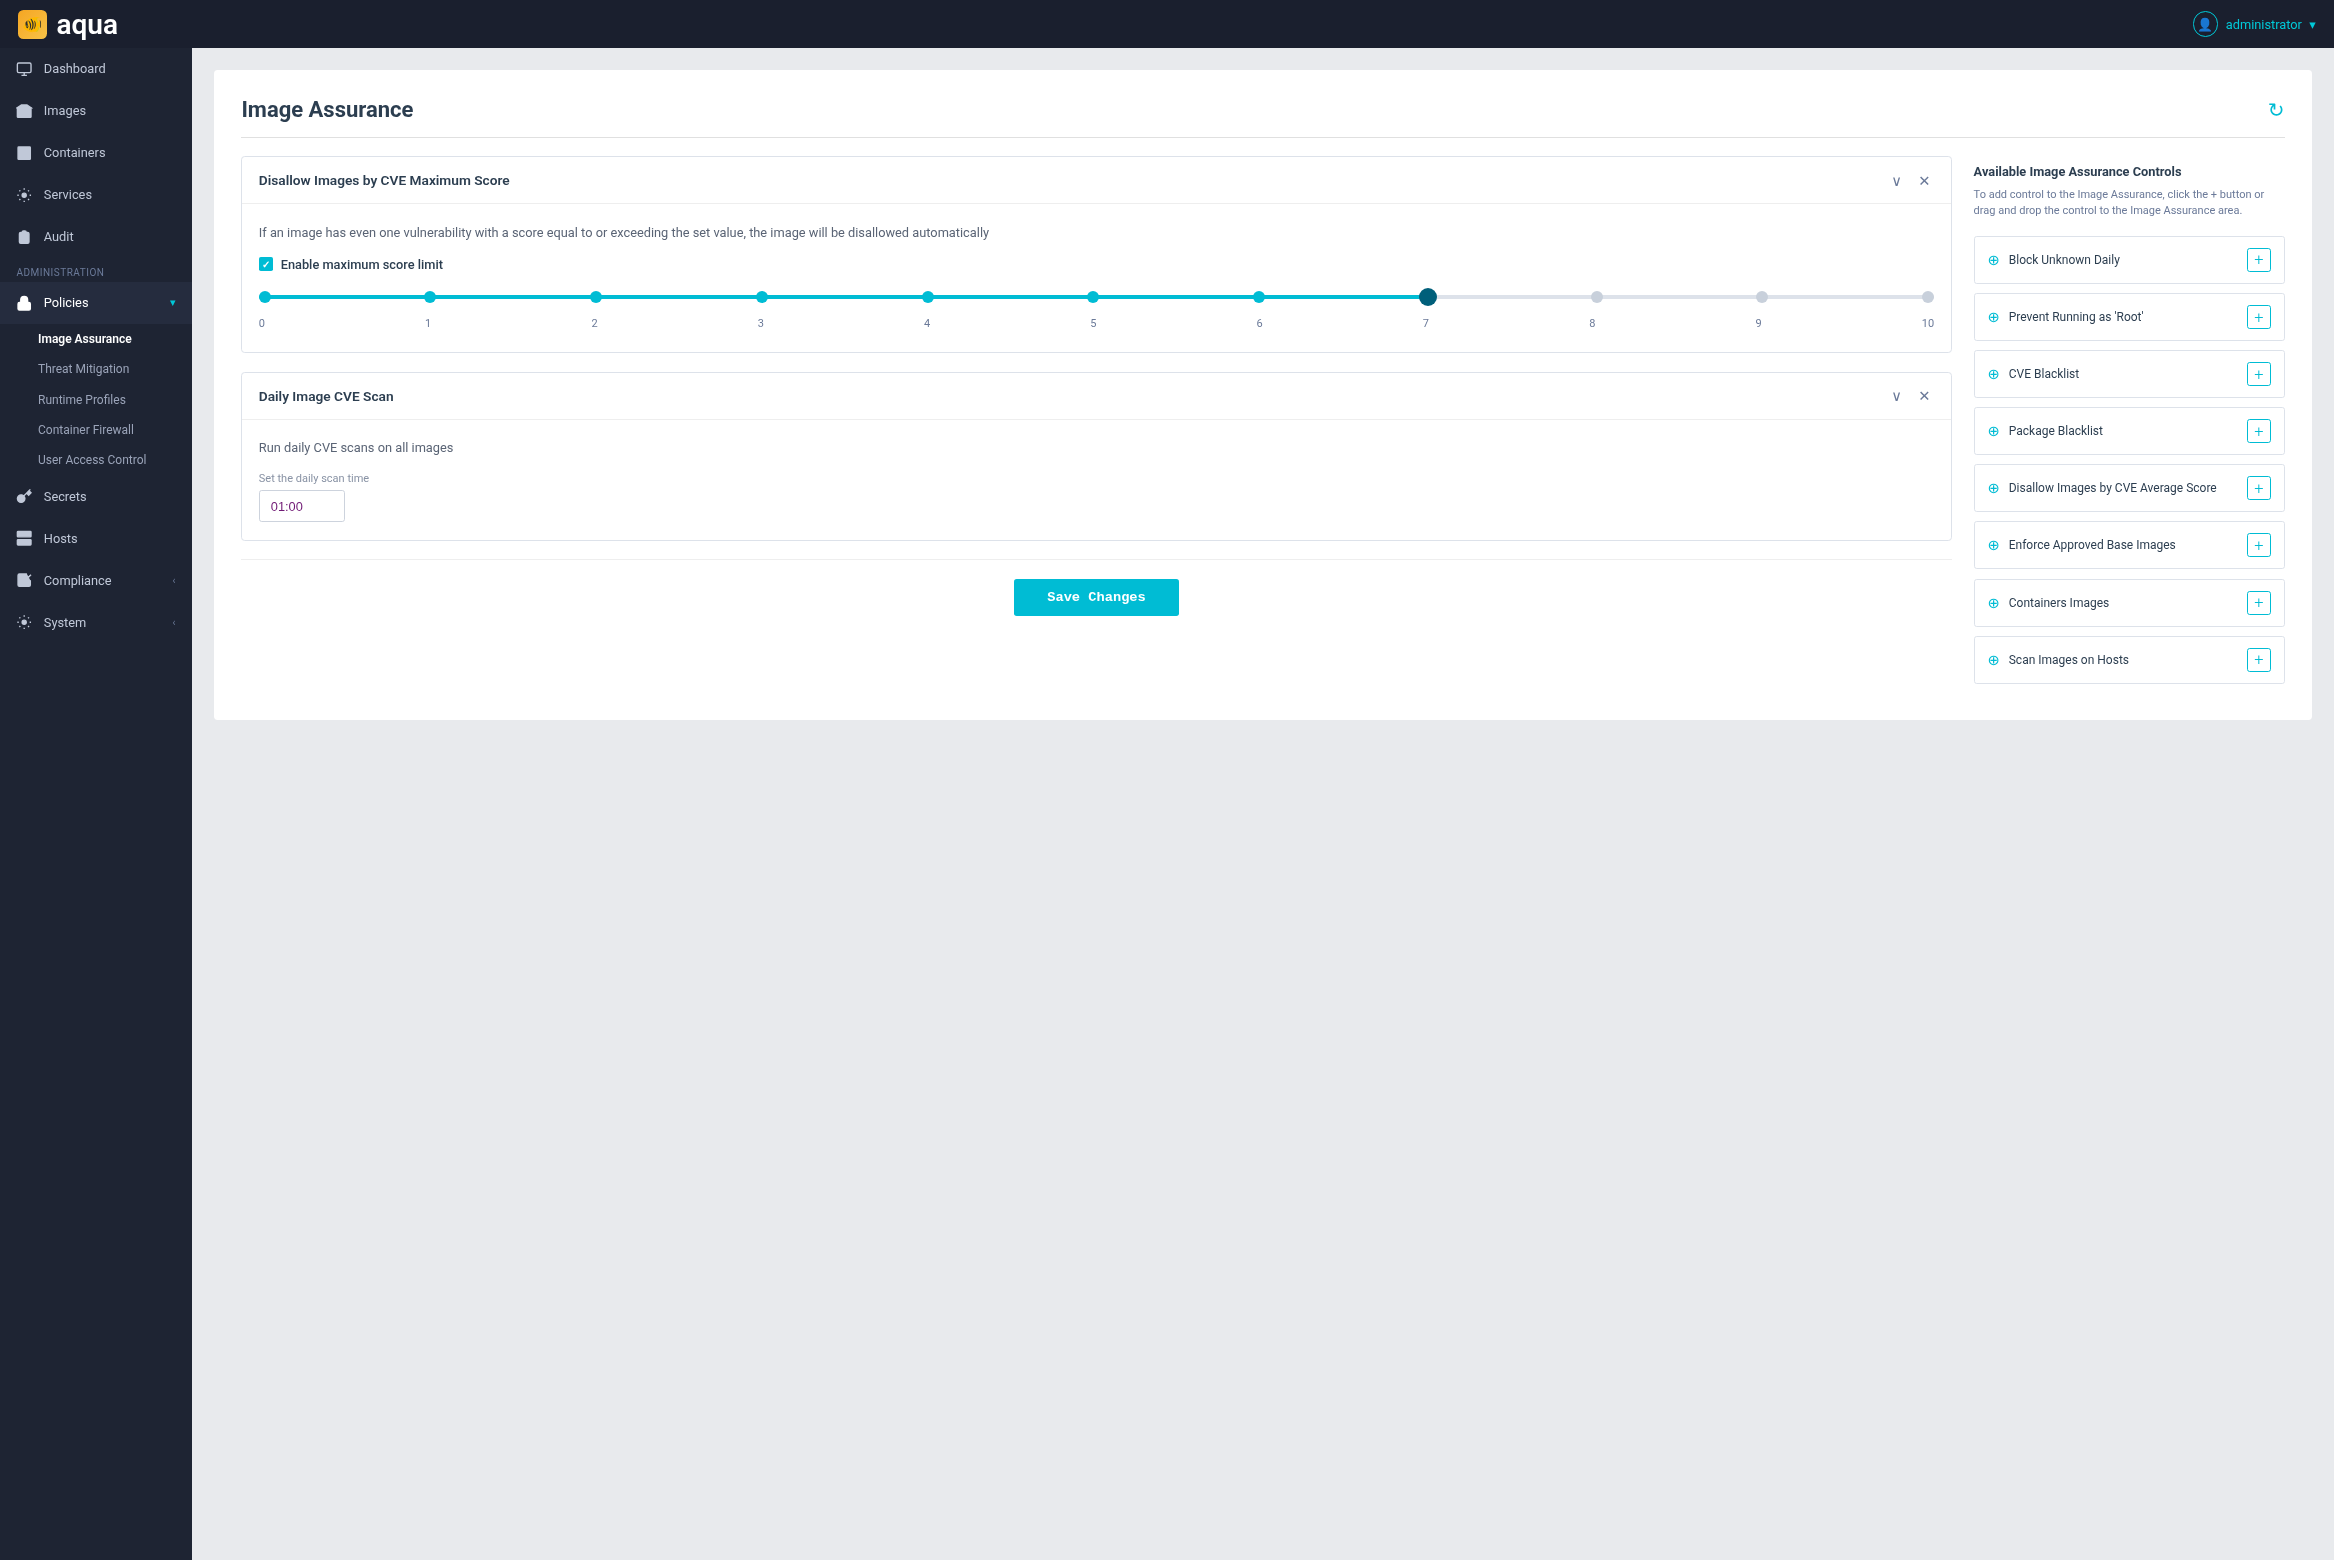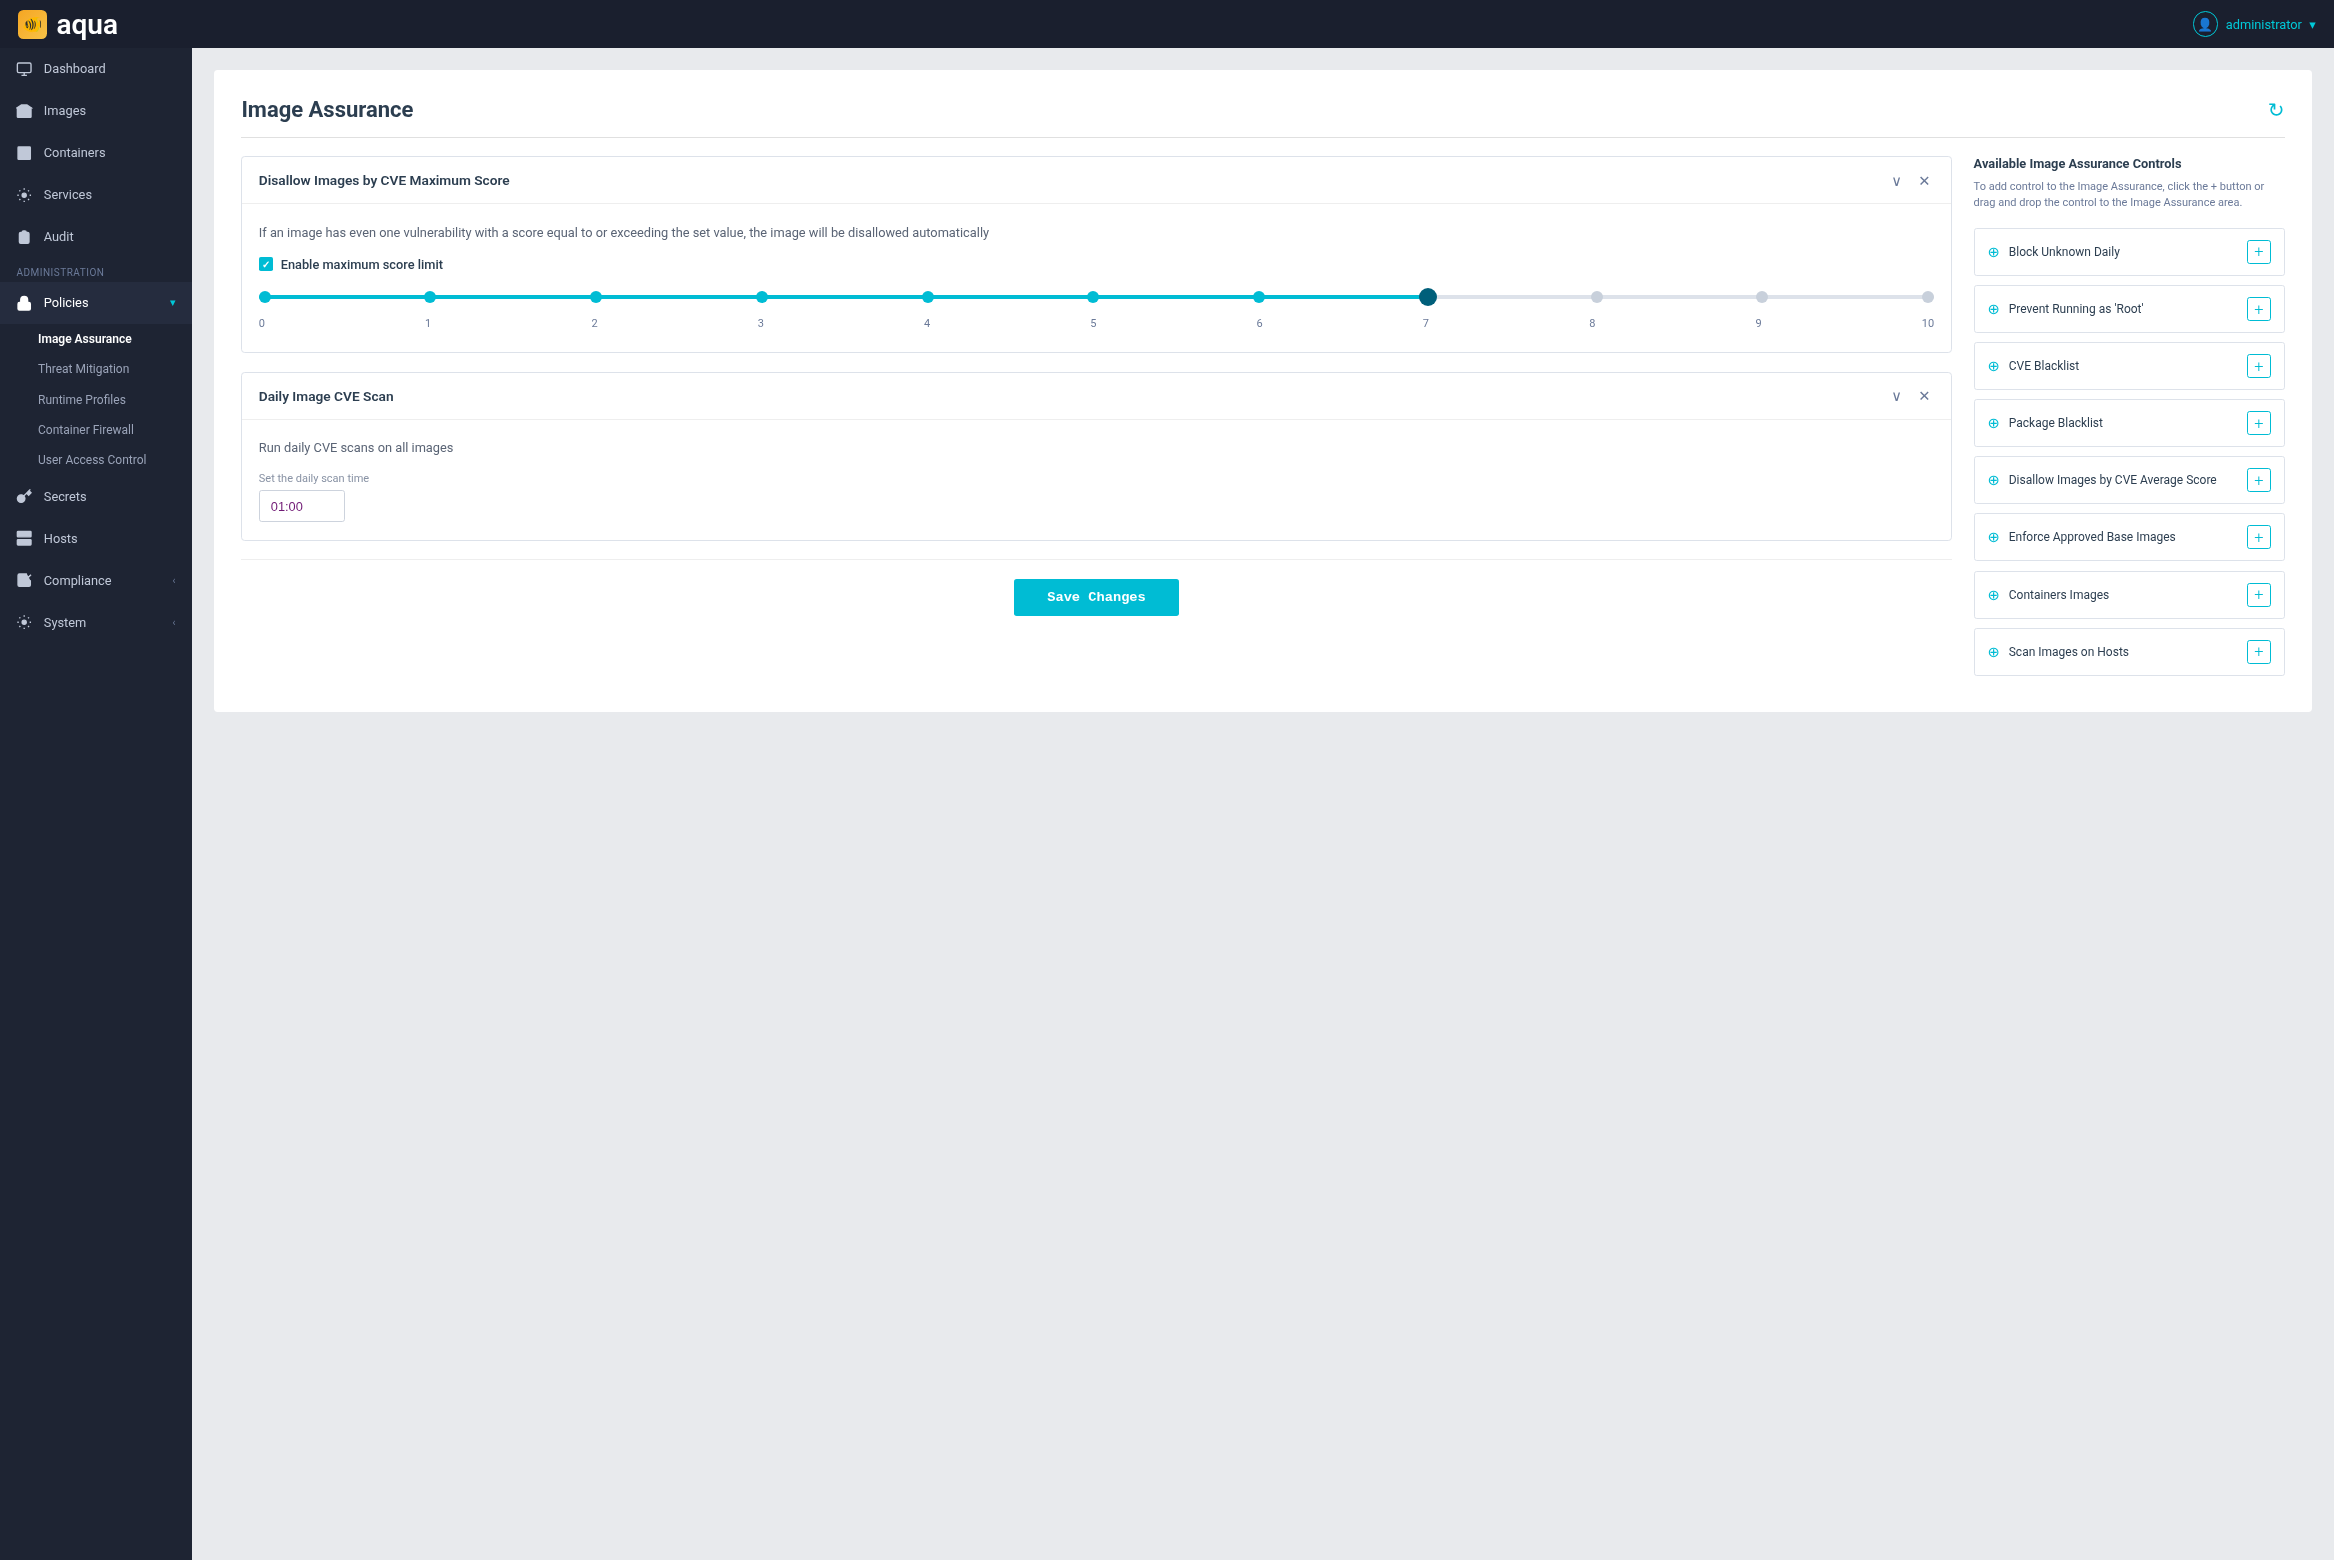--- a/index.html
+++ b/index.html
@@ -58,21 +58,21 @@
     .checkbox-custom::after { content: '✓'; color: white; font-size: 10px; font-weight: bold; }
     .checkbox-label { font-size: 12.8px; color: #2c3e50; font-weight: 500; }
     .slider-labels { display: flex; justify-content: space-between; margin-top: 9.1px; padding: 0 0; }
     .slider-label { font-size: 11px; color: #6b7a99; }
 
     
     .time-label { font-size: 11px; color: #8892a4; margin-bottom: 5.5px; }
     .time-input { border: 0.9px solid #cdd3dd; border-radius: 2.7px; padding: 7.3px 11px; font-size: 12.8px; color: #701a75; width: 86px; }
 
     
-    .controls-title { font-size: 12.8px; font-weight: 700; color: #2c3e50; margin-bottom: 7.3px; }
+    .controls-title { font-size: 12.8px; font-weight: 700; color: #2c3e50; margin-bottom: 7.3px; margin-top: 8px; }
     .controls-desc { font-size: 11px; color: #6b7a99; margin-bottom: 16.4px; line-height: 1.5; }
     .control-item { border: 0.9px solid #dde2ea; border-radius: 2.7px; padding: 11px 12.8px; margin-bottom: 9.1px; display: flex; align-items: center; justify-content: space-between; cursor: grab; }
     .control-left { display: flex; align-items: center; gap: 9.1px; }
     .drag-icon { color: #00bcd4; font-size: 14.6px; }
     .control-name { font-size: 12px; color: #2c3e50; }
     .add-btn { width: 24px; height: 24px; border: 1.8px solid #00bcd4; border-radius: 2.7px; display: flex; align-items: center; justify-content: center; color: #00bcd4; font-size: 16.4px; cursor: pointer; font-weight: 300; flex-shrink: 0; }
 
     
     .save-bar { text-align: center; margin-top: 18.3px; padding-top: 18.3px; border-top: 0.9px solid #eee; }
     .save-btn { background: #00bcd4; color: white; border: none; padding: 11px 33px; border-radius: 2.7px; font-size: 13.7px; font-weight: 600; cursor: pointer; font-family: Liberation Mono, monospace; }

